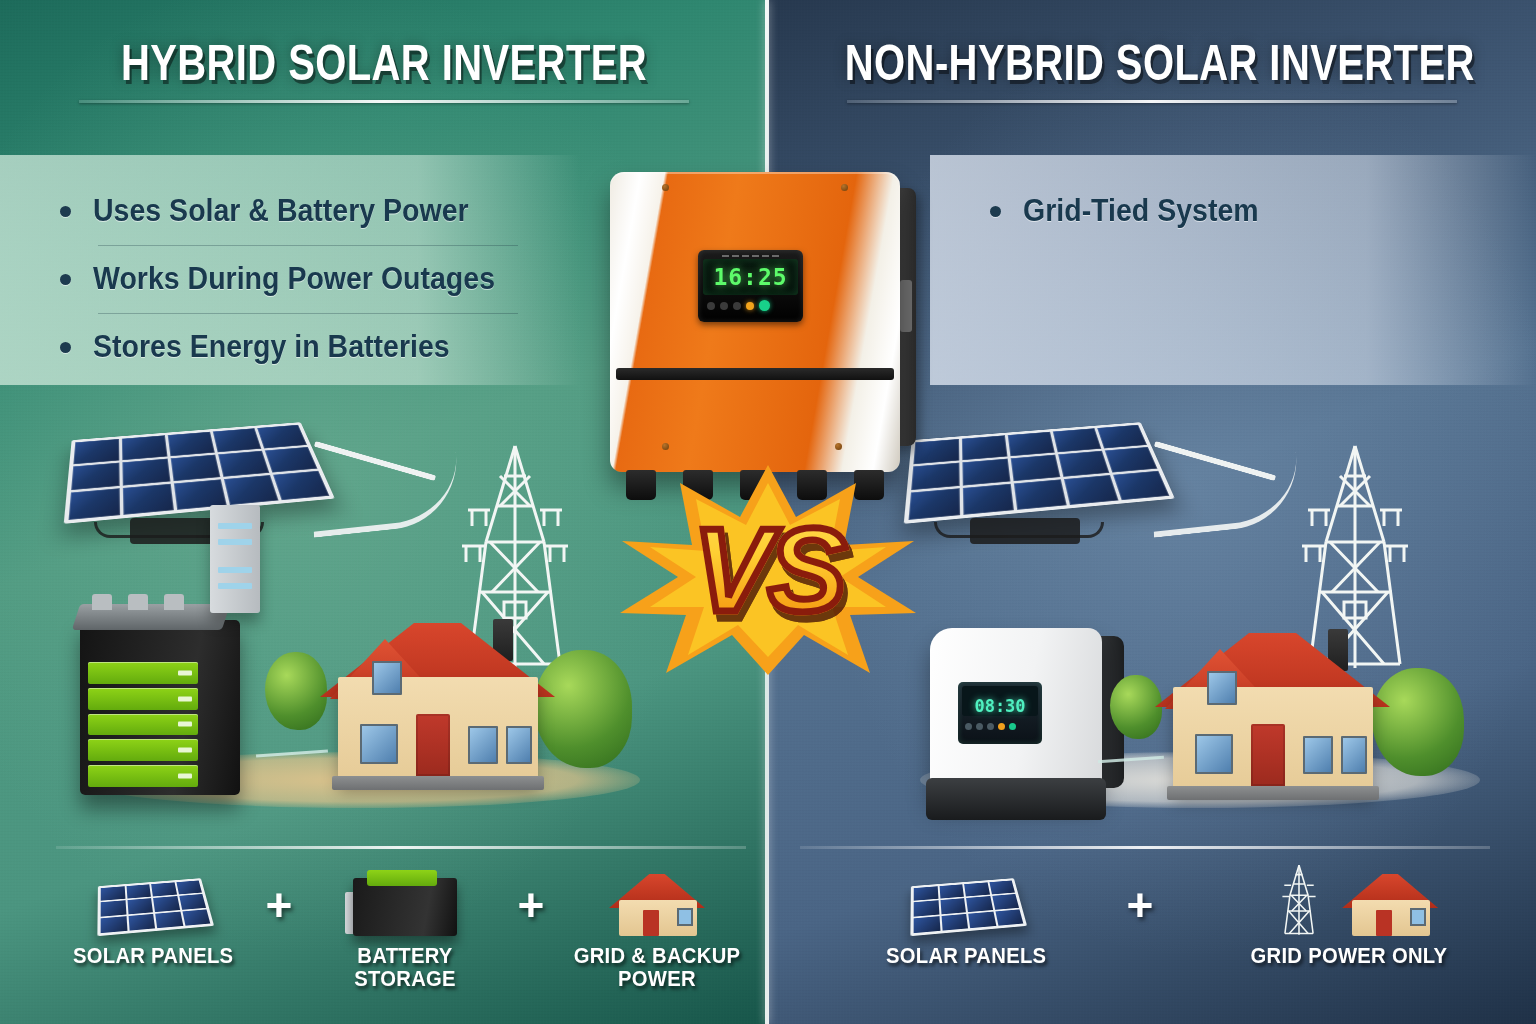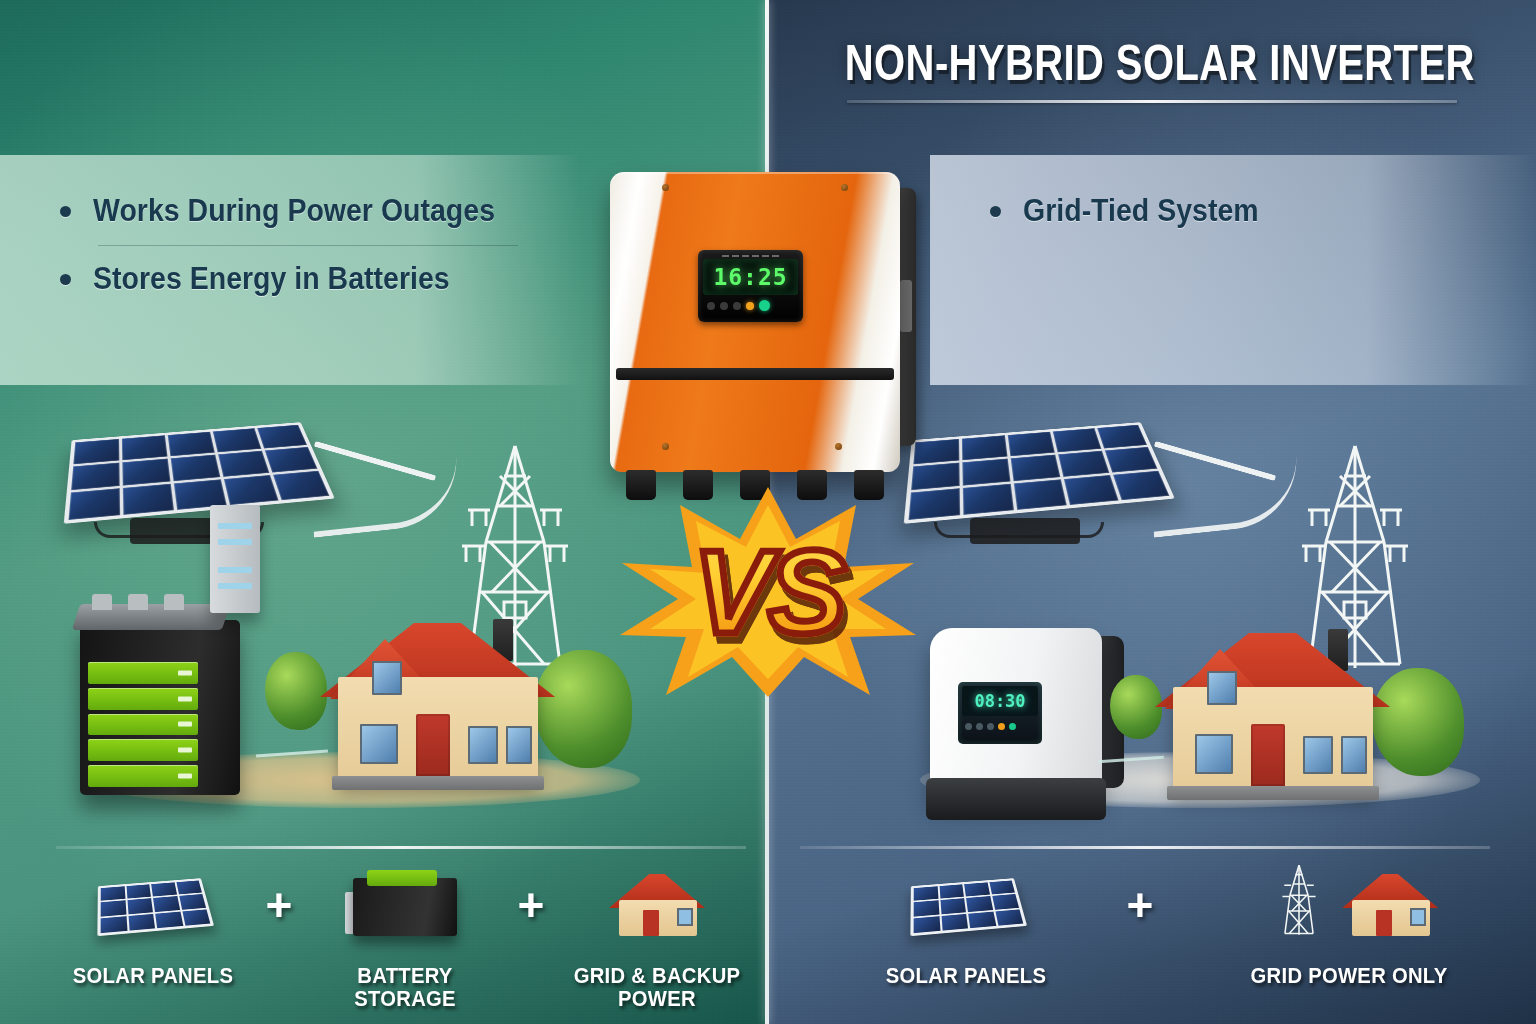--- a/index.html
+++ b/index.html
@@ -90,21 +90,21 @@
   .lcd-btns { display:flex; align-items:center; gap:5px; margin-top:5px; padding-left:4px; }
   .lcd-btns i { width:8px; height:8px; border-radius:50%; background:#3a3a3a; display:block; }
   .lcd-btns i.amber { background:#f4a41c; box-shadow:0 0 5px rgba(244,164,28,.8); }
   .lcd-btns i.green { background:#18d18a; box-shadow:0 0 5px rgba(24,209,138,.8); width:11px; height:11px; }
   .inv-feet { position:absolute; left:16px; right:16px; bottom:-28px; height:30px;
       display:flex; justify-content:space-between; }
   .inv-feet span { display:block; width:30px; height:30px;
       background:linear-gradient(to bottom,#2c2c2c,#0d0d0d); border-radius:3px 3px 5px 5px; }
 
   
-  .vs { position:absolute; left:768px; top:592px; transform:translate(-50%,-50%); z-index:40;
+  .vs { position:absolute; left:768px; top:570px; transform:translate(-50%,-50%); z-index:40;
         width:300px; height:210px; }
   .vs .burst { position:absolute; inset:0; }
   .vs .vs-text { position:absolute; inset:0; display:flex; align-items:center; justify-content:center;
       font-weight:bold; font-size:118px; font-style:italic; letter-spacing:-4px;
       background:linear-gradient(to bottom,#ffe46a 0%,#ffcf33 42%,#f59a12 72%,#e07c06 100%);
       -webkit-background-clip:text; background-clip:text; color:transparent;
       -webkit-text-stroke:7px #8a1c0c; paint-order:stroke fill;
       filter:drop-shadow(4px 7px 0 rgba(60,10,4,.75)); }
 
   
@@ -169,21 +169,21 @@
   .iw-body { position:absolute; inset:0;
       background:linear-gradient(100deg,#ffffff,#f2f3f4 55%,#d7d9db);
       border-radius:22px 14px 6px 6px; box-shadow:0 14px 22px rgba(0,0,0,.35); }
   .iw-dark { position:absolute; right:-22px; top:8px; width:34px; height:152px;
       background:linear-gradient(to right,#3a3d40,#1d1f21); border-radius:4px 10px 10px 4px; }
   .iw-base { position:absolute; left:-4px; right:-4px; bottom:-22px; height:42px;
       background:linear-gradient(to bottom,#3c3f42,#191b1d); border-radius:6px; }
   .iw-lcd { position:absolute; left:28px; top:54px; width:84px; height:62px;
       background:linear-gradient(to bottom,#1d2a33,#0b1117); border-radius:5px; padding:4px;
       box-shadow:inset 0 0 6px rgba(120,255,200,.18); }
-  .iw-lcd .scr { height:30px; display:flex; align-items:center; justify-content:center;
+  .iw-lcd .scr { height:30px; display:flex; align-items:flex-end; justify-content:center;
       background:#08161a; border-radius:3px; }
   .iw-lcd .scr b { font-family:"DejaVu Sans Mono", monospace; font-size:17px; color:#4ff0c0;
       text-shadow:0 0 7px rgba(79,240,192,.85); }
   .iw-lcd .btns { display:flex; gap:4px; margin-top:7px; padding-left:3px; align-items:center; }
   .iw-lcd .btns i { width:7px; height:7px; border-radius:50%; background:#4a5a63; display:block; }
   .iw-lcd .btns i.a { background:#f2a01c; } .iw-lcd .btns i.g { background:#19c98c; }
 
   
   .house { position:absolute; width:235px; height:185px; }
   .scene.left  .house { left:260px; top:205px; }
@@ -225,21 +225,21 @@
   .footer-rule { position:absolute; height:3px; z-index:22;
       background:linear-gradient(to right,rgba(255,255,255,.12),rgba(255,255,255,.9),rgba(255,255,255,.2)); }
   .footer-rule.l { left:56px; top:846px; width:690px; }
   .footer-rule.r { left:800px; top:846px; width:690px; }
 
   .footer { position:absolute; top:858px; height:160px; z-index:22;
       display:flex; align-items:flex-start; }
   .footer.l { left:50px; width:710px; justify-content:space-between; padding:0 8px; }
   .footer.r { left:830px; width:690px; justify-content:space-around; padding:0 8px; }
 
-  .fitem { display:flex; flex-direction:column; width:190px;gap:20px; }
+  .fitem { display:flex; flex-direction:column; align-items:center; width:190px; }
   .ficon { height:78px; display:flex; align-items:flex-end; justify-content:center; }
   .flabel { margin-top:8px; font-weight:bold; font-size:22px; color:#fff; text-align:center;
       letter-spacing:.3px; transform:scaleX(.92);
       text-shadow:2px 3px 4px rgba(0,0,0,.65); line-height:1.05; }
   .plus { font-size:46px; font-weight:bold; color:#fff; align-self:flex-start; margin-top:20px;
       text-shadow:2px 3px 4px rgba(0,0,0,.55); }
 
   .mini-solar { width:110px; height:62px; padding:3px; background:#eef1f3; border-radius:2px;
       transform:perspective(300px) rotateX(38deg) rotateZ(-6deg); box-shadow:0 8px 12px rgba(0,0,0,.35); }
   .mini-solar .g { width:100%; height:100%; display:grid; grid-template-columns:repeat(4,1fr);
@@ -438,26 +438,34 @@
       <div class="h-win w2"></div>
       <div class="h-win w3"></div>
       <div class="h-win w4"></div>
       <div class="h-door"></div>
       <div class="h-base"></div>
     </div>
   </div>
 
   <div class="divider"></div>
 
+  <div class="title-wrap l">
+    <div class="title">HYBRID SOLAR INVERTER</div>
+    <div class="title-rule"></div>
+  </div>
   <div class="title-wrap r">
     <div class="title">NON-HYBRID SOLAR INVERTER</div>
     <div class="title-rule"></div>
   </div>
 
   <div class="band left">
+    <div class="bullet-row">
+      <span class="dot"></span>
+      <span class="bullet-text">Uses Solar &amp; Battery Power</span>
+    </div>
     <div class="bullet-row">
       <span class="dot"></span>
       <span class="bullet-text">Works During Power Outages</span>
     </div>
     <div class="bullet-row">
       <span class="dot"></span>
       <span class="bullet-text">Stores Energy in Batteries</span>
     </div>
   </div>
 

